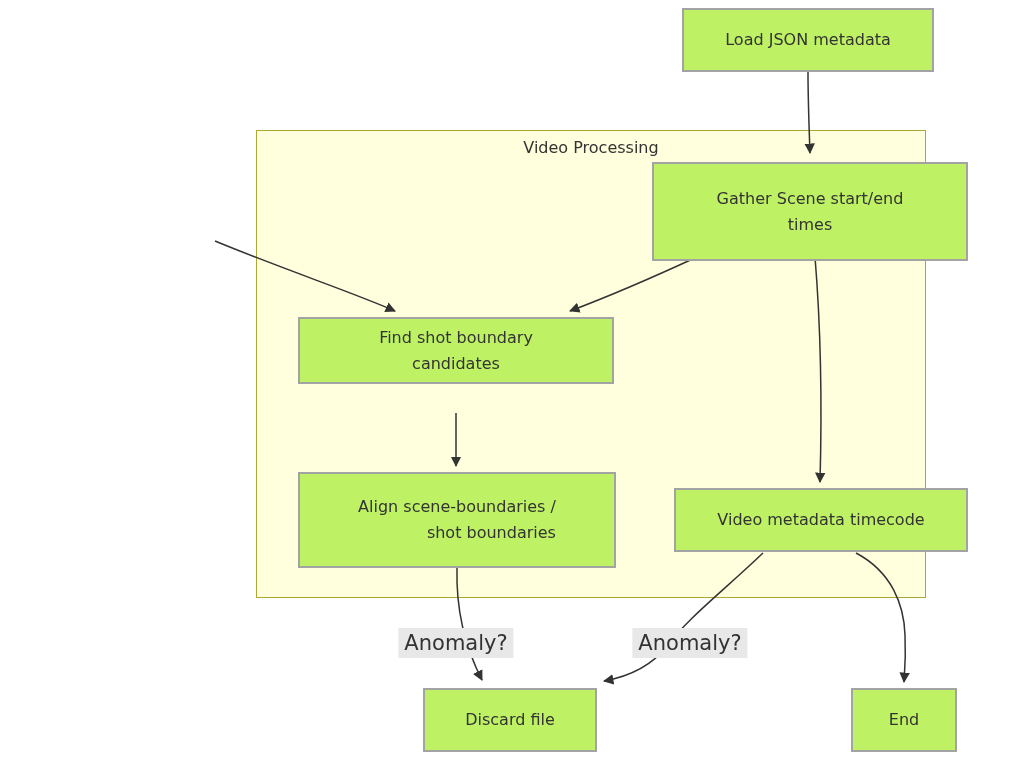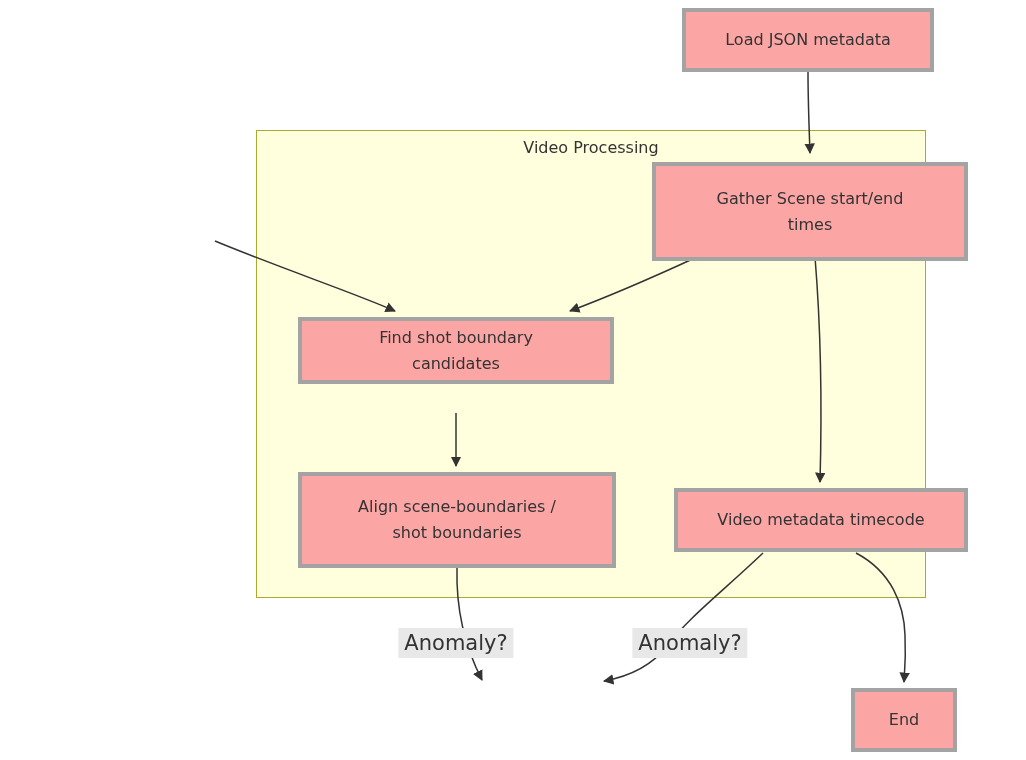--- a/index.html
+++ b/index.html
@@ -43,38 +43,38 @@
     pointer-events: none;
   }
   .edge {
     fill: none;
     stroke: #333333;
     stroke-width: 1.5px;
   }
   .node {
     position: absolute;
     z-index: 4;
-    background: #fca5a5;
-    border: 4px solid #a3a3a3;
+    background: #bef264;
+    border: 2px solid #a3a3a3;
     box-sizing: border-box;
     display: flex;
     align-items: center;
     justify-content: center;
     text-align: center;
     font-size: 16px;
     line-height: 1.6;
     color: #333333;
     white-space: pre-line;
     padding: 0 0;
   }
   .node-load-json   { left: 682px; top: 8px;   width: 252px; height: 64px; }
   .node-load-video  { left: 10px;  top: 178px; width: 205px; height: 64px; }
   .node-gather      { left: 652px; top: 162px; width: 316px; height: 99px; }
   .node-find        { left: 298px; top: 317px; width: 316px; height: 67px; }
-  .node-align-scene { left: 298px; top: 472px; width: 318px; height: 96px; }
+  .node-align-scene { left: 298px; top: 472px; width: 318px; height: 96px; text-align: right; }
   .node-align-meta  { left: 674px; top: 488px; width: 294px; height: 64px; }
   .node-discard     { left: 423px; top: 688px; width: 174px; height: 64px; }
   .node-end         { left: 851px; top: 688px; width: 106px; height: 64px; }
   .edge-label {
     position: absolute;
     z-index: 3;
     transform: translate(-50%, -50%);
     background: #E8E8E8;
     color: #333333;
     font-size: 21px;
@@ -113,15 +113,16 @@
   <div class="edge-label edge-label-right">Anomaly?</div>
 
   <div class="node node-load-json">Load JSON metadata</div>
   <div class="node node-gather">Gather Scene start/end
 times</div>
   <div class="node node-find">Find shot boundary
 candidates</div>
   <div class="node node-align-scene">Align scene-boundaries /
 shot boundaries</div>
   <div class="node node-align-meta">Video metadata timecode</div>
+  <div class="node node-discard">Discard file</div>
   <div class="node node-end">End</div>
 
 </div>
 
 </body></html>

